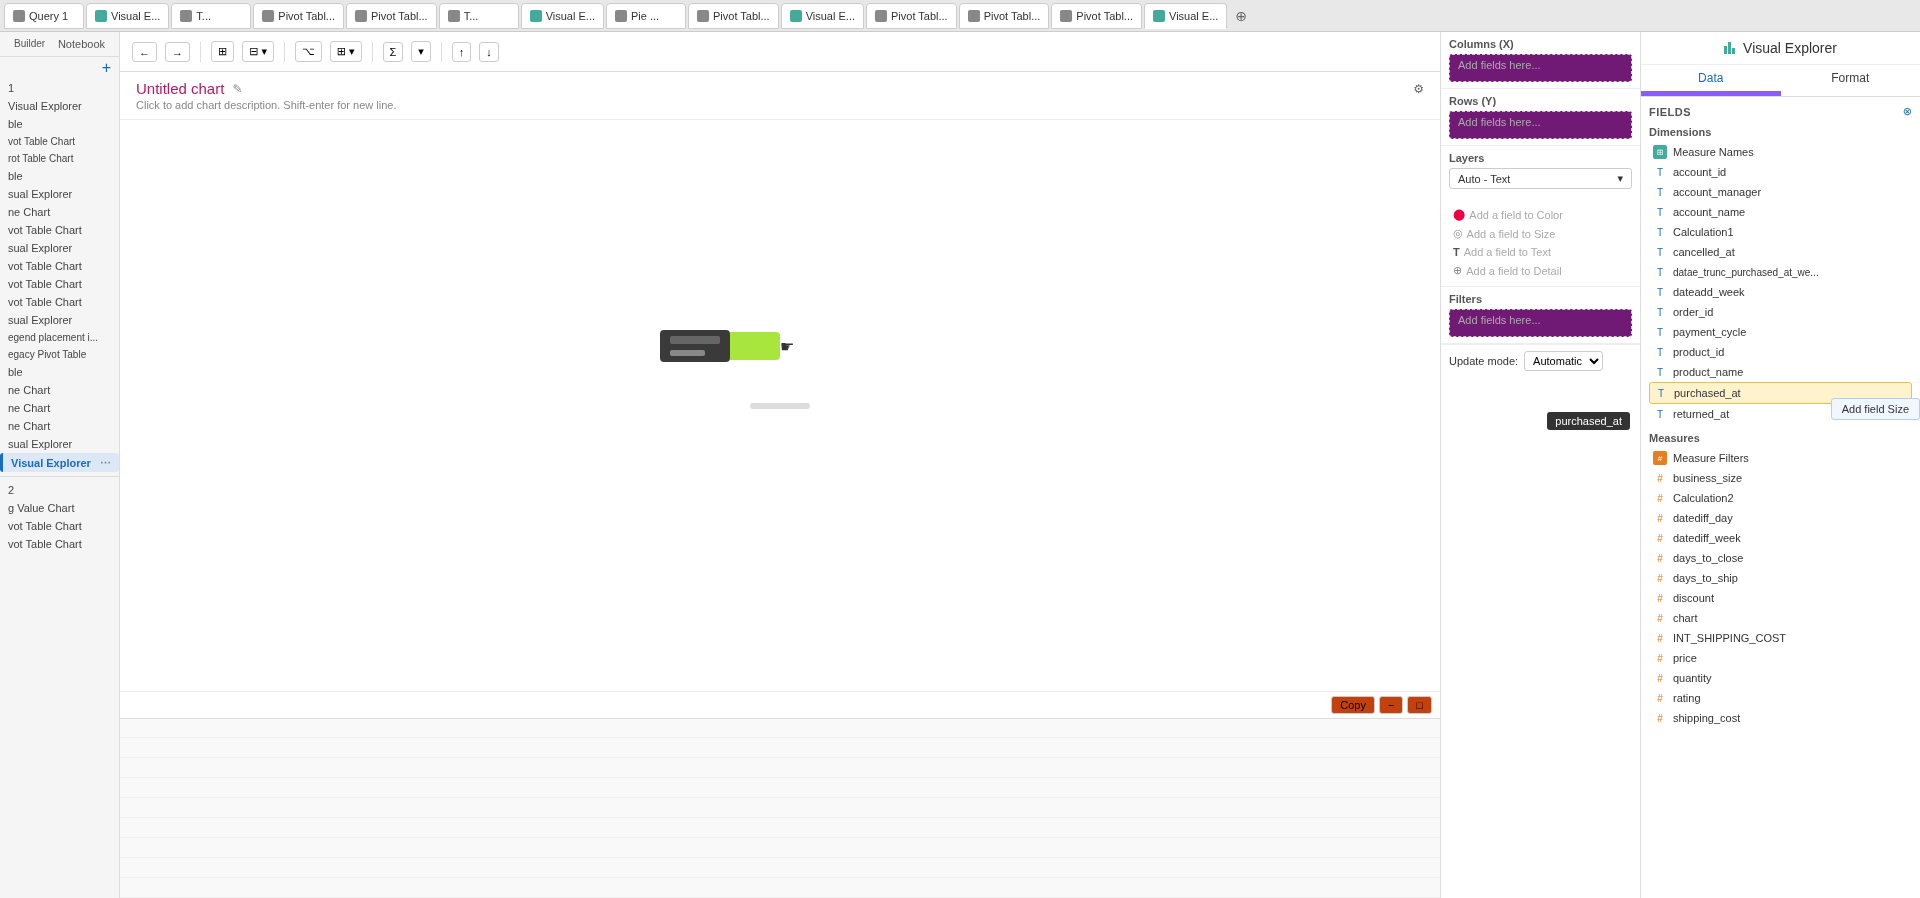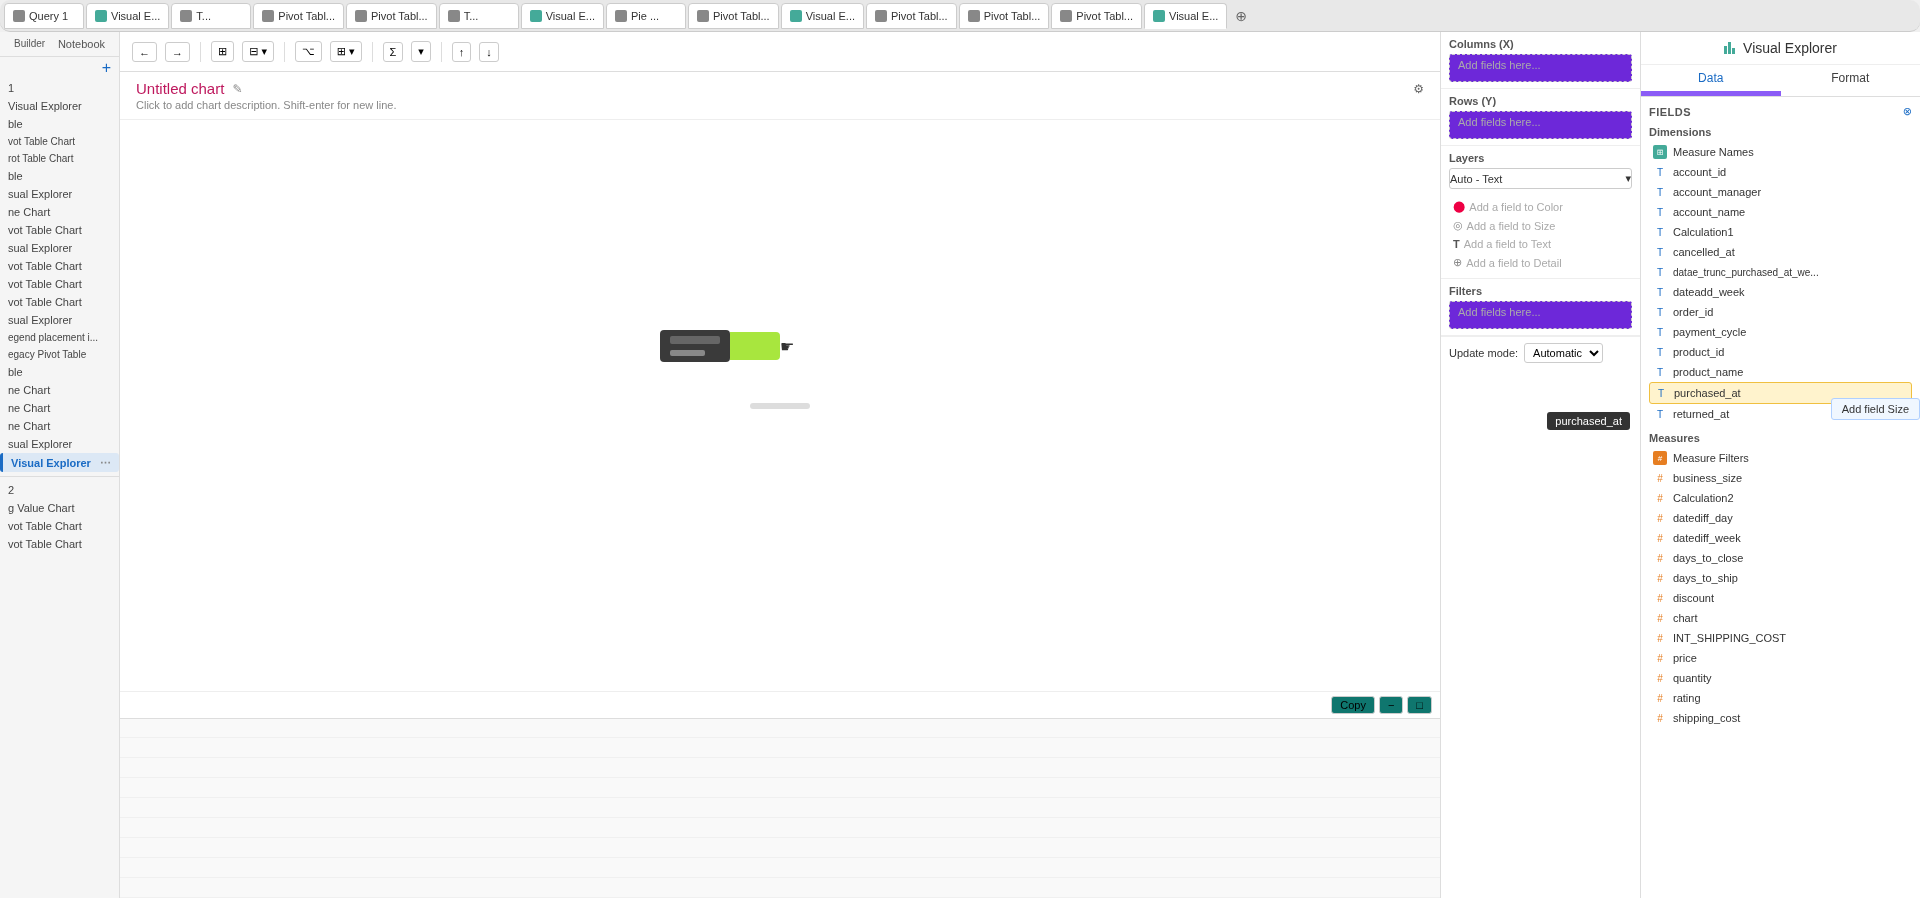--- a/index.html
+++ b/index.html
@@ -1,19 +1,19 @@
 <!DOCTYPE html>
 <html><head>
   <meta charset="utf-8">
   <style>
     * { box-sizing: border-box; margin: 0; padding: 0; }
     body { font-family: -apple-system, BlinkMacSystemFont, 'Segoe UI', sans-serif; font-size: 12px; background: #f0f0f0; color: #333; overflow: hidden; height: 898px; width: 1920px; }
 
     
-    .tab-bar { display: flex; align-items: center; background: #e8e8e8; border-bottom: 1px solid #ccc; height: 32px; padding: 0 4px; gap: 2px; overflow: hidden; border-radius: 10px; }
+    .tab-bar { display: flex; align-items: center; background: #e8e8e8; border-bottom: 1px solid #ccc; height: 32px; padding: 0 4px; gap: 2px; overflow: hidden; }
     .tab { display: flex; align-items: center; gap: 4px; padding: 0 8px; height: 26px; background: #fff; border: 1px solid #ccc; border-radius: 4px 4px 0 0; font-size: 11px; cursor: pointer; white-space: nowrap; min-width: 80px; }
     .tab.active { background: #fff; border-bottom-color: #fff; font-weight: 500; }
     .tab-icon { width: 12px; height: 12px; background: #4a90d9; border-radius: 2px; flex-shrink: 0; }
     .tab-add { padding: 0 6px; cursor: pointer; font-size: 14px; color: #666; }
 
     
     .main-layout { display: flex; height: calc(898px - 32px); }
 
     
     .left-sidebar { width: 120px; background: #f5f5f5; border-right: 1px solid #ddd; display: flex; flex-direction: column; overflow-y: auto; flex-shrink: 0; }
@@ -49,21 +49,21 @@
     .drag-chip-gray2 { background: #888; width: 35px; height: 6px; border-radius: 2px; display: inline-block; margin-top: 3px; }
     .drag-green { background: #a8e63e; width: 50px; height: 28px; border-radius: 0 4px 4px 0; display: flex; align-items: center; justify-content: center; }
     .cursor-icon { font-size: 16px; }
 
     
     .bottom-chart { height: 180px; background: #f9f9f9; border-top: 1px solid #ddd; position: relative; }
     .bottom-chart-inner { width: 100%; height: 100%; background: repeating-linear-gradient(0deg, #f0f0f0 0px, #f0f0f0 1px, transparent 1px, transparent 20px); }
 
     
     .chart-footer { display: flex; justify-content: flex-end; align-items: center; gap: 4px; padding: 4px 8px; background: #fff; border-top: 1px solid #eee; }
-    .footer-btn { padding: 2px 8px; border: 1px solid #ccc; border-radius: 3px; background: #0f766e; cursor: pointer; font-size: 11px; }
+    .footer-btn { padding: 2px 8px; border: 1px solid #ccc; border-radius: 3px; background: #c2410c; cursor: pointer; font-size: 11px; }
 
     
     .right-panel { width: 280px; background: #fff; border-left: 1px solid #ddd; display: flex; flex-direction: column; overflow: hidden; flex-shrink: 0; }
 
     
     .right-panel-header { display: flex; align-items: center; justify-content: center; padding: 8px; border-bottom: 1px solid #eee; gap: 8px; }
     .right-panel-title { font-size: 14px; font-weight: 500; color: #333; }
 
     
     .panel-tabs { display: flex; border-bottom: 1px solid #ddd; }
@@ -82,25 +82,25 @@
     .field-item.highlighted { background: #fff3cd; border: 1px solid #f0c040; }
 
     .field-icon { width: 14px; height: 14px; flex-shrink: 0; display: flex; align-items: center; justify-content: center; font-size: 10px; }
     .dim-icon { color: #1a6bc4; }
     .measure-icon { color: #e67e22; }
     .special-icon { background: #4a9; border-radius: 2px; color: #fff; width: 14px; height: 14px; font-size: 8px; display: flex; align-items: center; justify-content: center; }
 
     
     .axis-section { padding: 6px 8px; border-bottom: 1px solid #eee; }
     .axis-label { font-size: 11px; font-weight: 600; color: #555; margin-bottom: 4px; }
-    .axis-drop { min-height: 28px; border: 1px dashed #ccc; border-radius: 3px; padding: 4px 8px; font-size: 11px; color: #aaa; background: #6d28d9; }
+    .axis-drop { min-height: 28px; border: 1px dashed #ccc; border-radius: 3px; padding: 4px 8px; font-size: 11px; color: #aaa; background: #701a75; }
 
     .layers-section { padding: 6px 8px; border-bottom: 1px solid #eee; }
     .layers-label { font-size: 11px; font-weight: 600; color: #555; margin-bottom: 4px; }
-    .layer-type { display: flex; align-items: center; border: 1px solid #ccc; border-radius: 3px; padding: 3px 0; background: #fff; font-size: 11px; justify-content: space-between; margin-bottom: 8px; }
+    .layer-type { display: flex; align-items: center; border: 1px solid #ccc; border-radius: 3px; padding: 3px 8px; background: #fff; font-size: 11px; justify-content: space-between; margin-bottom: 16px; }
     .layer-field-row { display: flex; align-items: center; gap: 4px; font-size: 11px; color: #aaa; padding: 3px 4px; }
 
     .notebook-btn { font-size: 11px; color: #555; padding: 2px 6px; cursor: pointer; }
     .builder-btn { font-size: 10px; color: #555; padding: 2px 6px; cursor: pointer; }
 
     
     .ve-icon { display: inline-flex; gap: 1px; align-items: flex-end; }
     .ve-bar1 { width: 3px; height: 8px; background: #4a9; }
     .ve-bar2 { width: 3px; height: 12px; background: #4a9; }
     .ve-bar3 { width: 3px; height: 6px; background: #4a9; }

